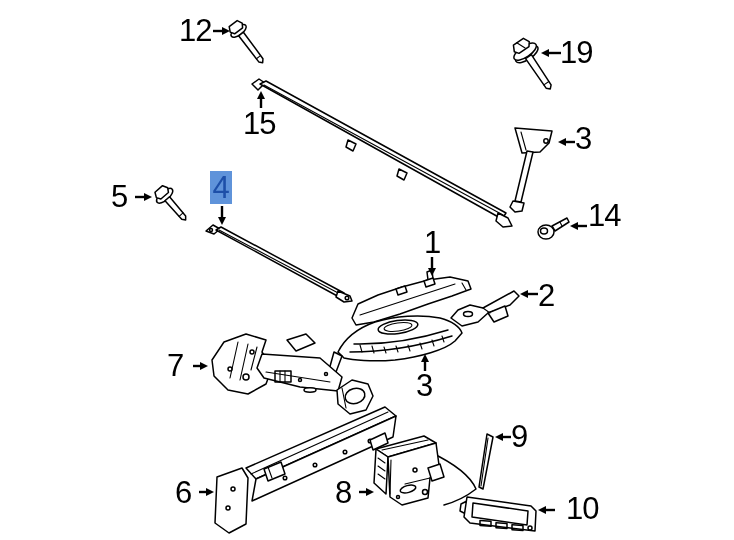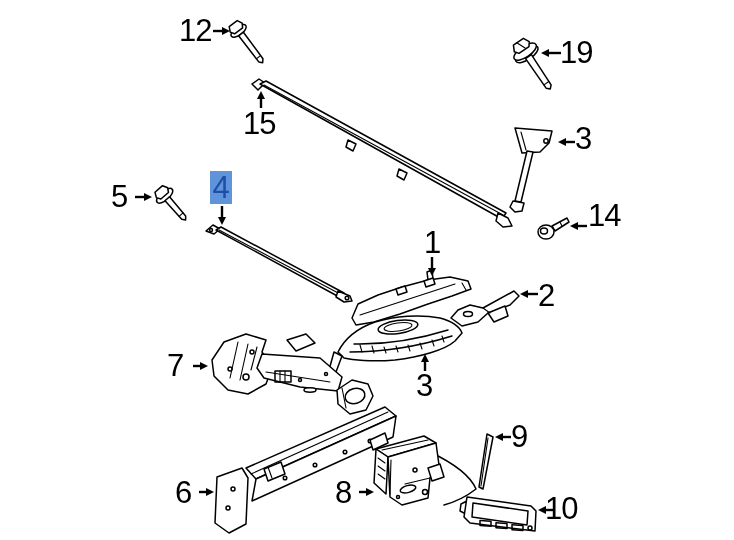--- a/index.html
+++ b/index.html
@@ -260,19 +260,19 @@
 
   <div class="callout" style="left:424px;top:227px">1</div>
   <div class="callout" style="left:538px;top:280px">2</div>
   <div class="callout" style="left:416px;top:370px">3</div>
   <div class="callout highlighted" style="left:210px;top:171px">4</div>
   <div class="callout" style="left:111px;top:181px">5</div>
   <div class="callout" style="left:175px;top:477px">6</div>
   <div class="callout" style="left:167px;top:350px">7</div>
   <div class="callout" style="left:335px;top:477px">8</div>
   <div class="callout" style="left:511px;top:421px">9</div>
-  <div class="callout" style="left:545px;top:493px">10</div>
+  <div class="callout" style="left:566px;top:493px">10</div>
   <div class="callout" style="left:243px;top:108px">15</div>
   <div class="callout" style="left:179px;top:15px">12</div>
   <div class="callout" style="left:575px;top:123px">3</div>
   <div class="callout" style="left:588px;top:200px">14</div>
   <div class="callout" style="left:560px;top:37px">19</div>
 </div>
 
 </body></html>

